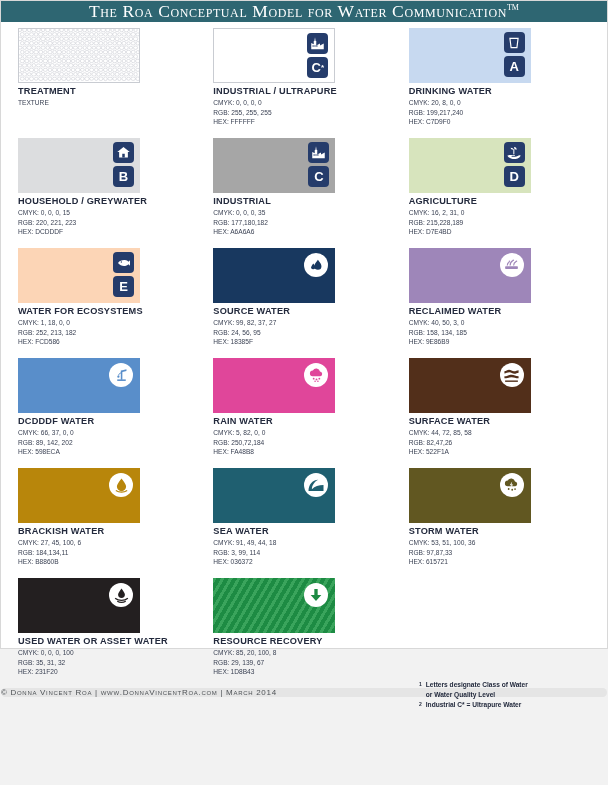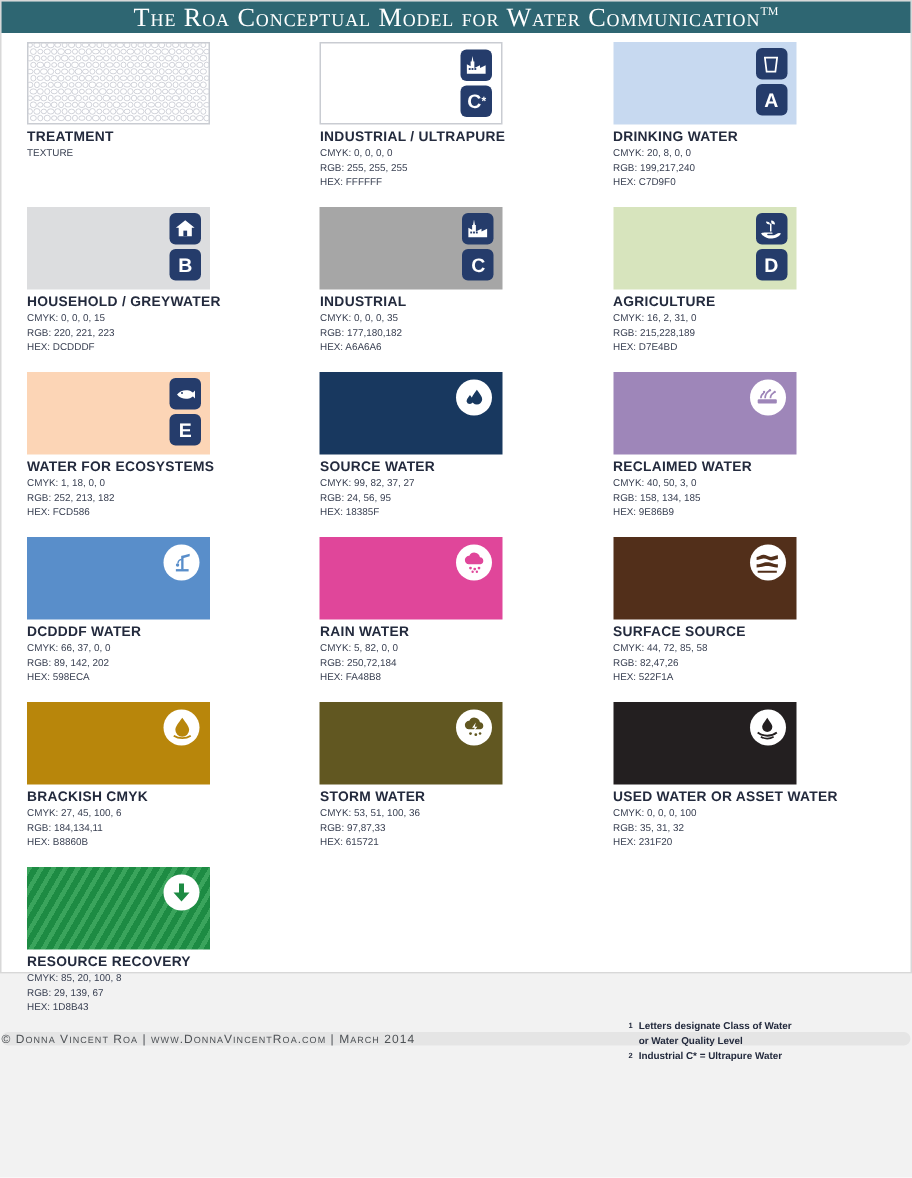--- a/index.html
+++ b/index.html
@@ -639,41 +639,56 @@
       <div class="cell">
         <div class="swatch" style="background: rgb(82, 47, 26);">
           <div class="circ-icon">
             <svg width="17" height="17" viewBox="0 0 24 24" fill="#522f1a">
               <path d="M2 6c2.5 0 4-2 6.5-2S13 6 15.5 6 20 4.5 22 4.5V8c-2 0-3.5 1.5-6 1.5S11.5 7.5 9 7.5 4 9 2 9z"></path>
               <path d="M2 13c4.5 0 6-2 10-2s5.5 2 10 2v3c-4.5 0-6-1.5-10-1.5S6.5 16 2 16z"></path>
               <path d="M3 19h18v2H3z"></path>
             </svg>
           </div>
         </div>
-        <div class="label">SURFACE SOURCE</div>
+        <div class="label">SURFACE WATER</div>
         <div class="meta">
           <div>CMYK: 44, 72, 85, 58</div>
           <div>RGB: 82,47,26</div>
           <div>HEX: 522F1A</div>
         </div>
       </div>
       <div class="cell">
         <div class="swatch" style="background: rgb(184, 134, 11);">
           <div class="circ-icon">
             <svg width="17" height="17" viewBox="0 0 24 24" fill="#b8860b">
               <path d="M12 2c4 5.5 6.5 8.5 6.5 11.5A6.5 6.5 0 0 1 5.5 13.5C5.5 10.5 8 7.5 12 2z"></path>
               <path d="M4 19c2.5 1.6 5 2.3 8 2.3s5.5-.7 8-2.3" stroke="#b8860b" stroke-width="1.8" fill="none"></path>
             </svg>
           </div>
         </div>
-        <div class="label">BRACKISH CMYK</div>
+        <div class="label">BRACKISH WATER</div>
         <div class="meta">
           <div>CMYK: 27, 45, 100, 6</div>
           <div>RGB: 184,134,11</div>
           <div>HEX: B8860B</div>
+        </div>
+      </div>
+      <div class="cell">
+        <div class="swatch" style="background: rgb(31, 95, 112);">
+          <div class="circ-icon">
+            <svg width="18" height="18" viewBox="0 0 24 24" fill="#1f5f70">
+              <path d="M22 20H2c0-8 5-15 13-15-5.5 2.5-8.5 8-8.5 12.5C10.5 14 15.5 12 22 12z"></path>
+            </svg>
+          </div>
+        </div>
+        <div class="label">SEA WATER</div>
+        <div class="meta">
+          <div>CMYK: 91, 49, 44, 18</div>
+          <div>RGB: 3, 99, 114</div>
+          <div>HEX: 036372</div>
         </div>
       </div>
       <div class="cell">
         <div class="swatch" style="background: rgb(97, 87, 33);">
           <div class="circ-icon">
             <svg width="17" height="17" viewBox="0 0 24 24" fill="#615721">
               <path d="M6.5 13a4 4 0 0 1 .4-8 5.3 5.3 0 0 1 10 1.3A3.4 3.4 0 0 1 17.4 13z"></path>
               <path d="M13 6.5l-3.5 5h2.5l-2 4.5 4.5-5.5h-2.5z" fill="#fff"></path>
               <circle cx="8" cy="17" r="1.3"></circle>
               <circle cx="13" cy="18" r="1.3"></circle>

